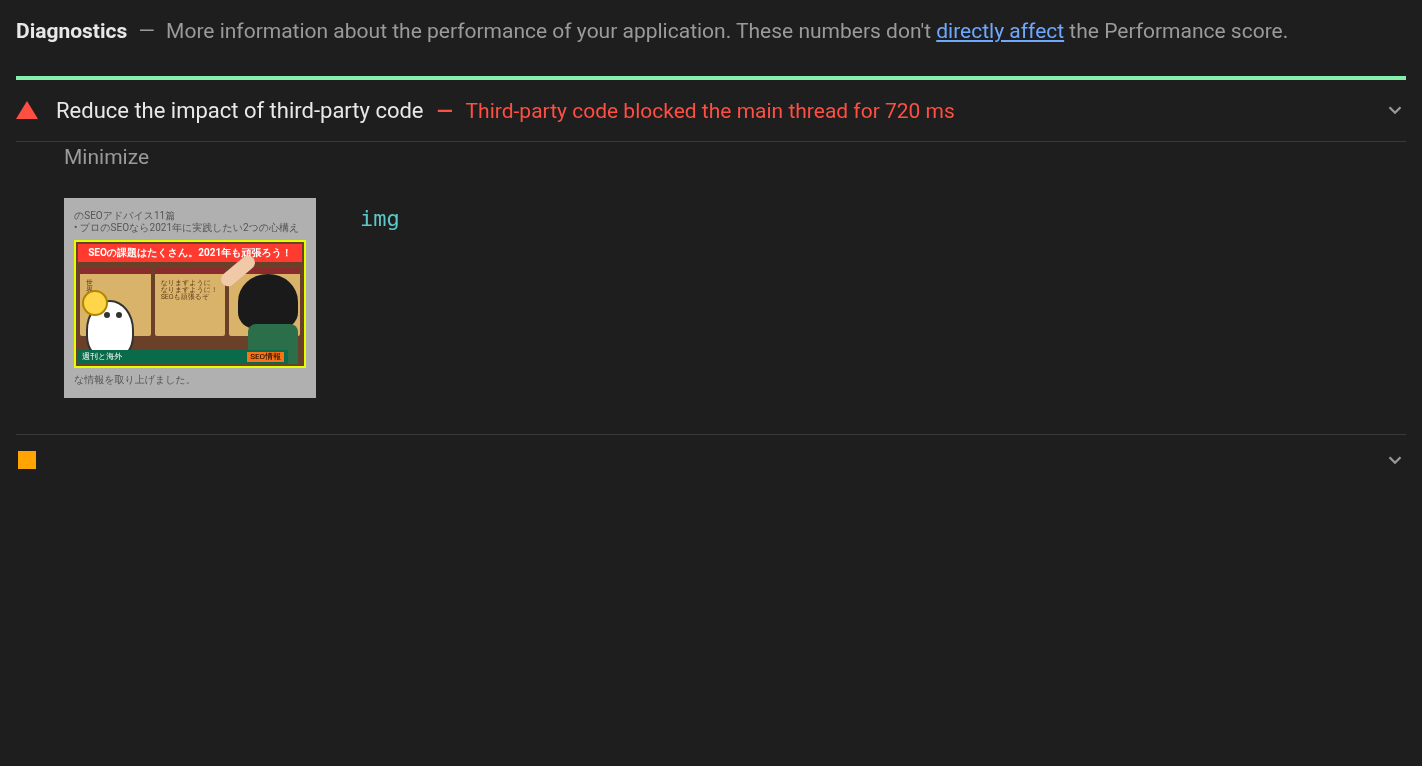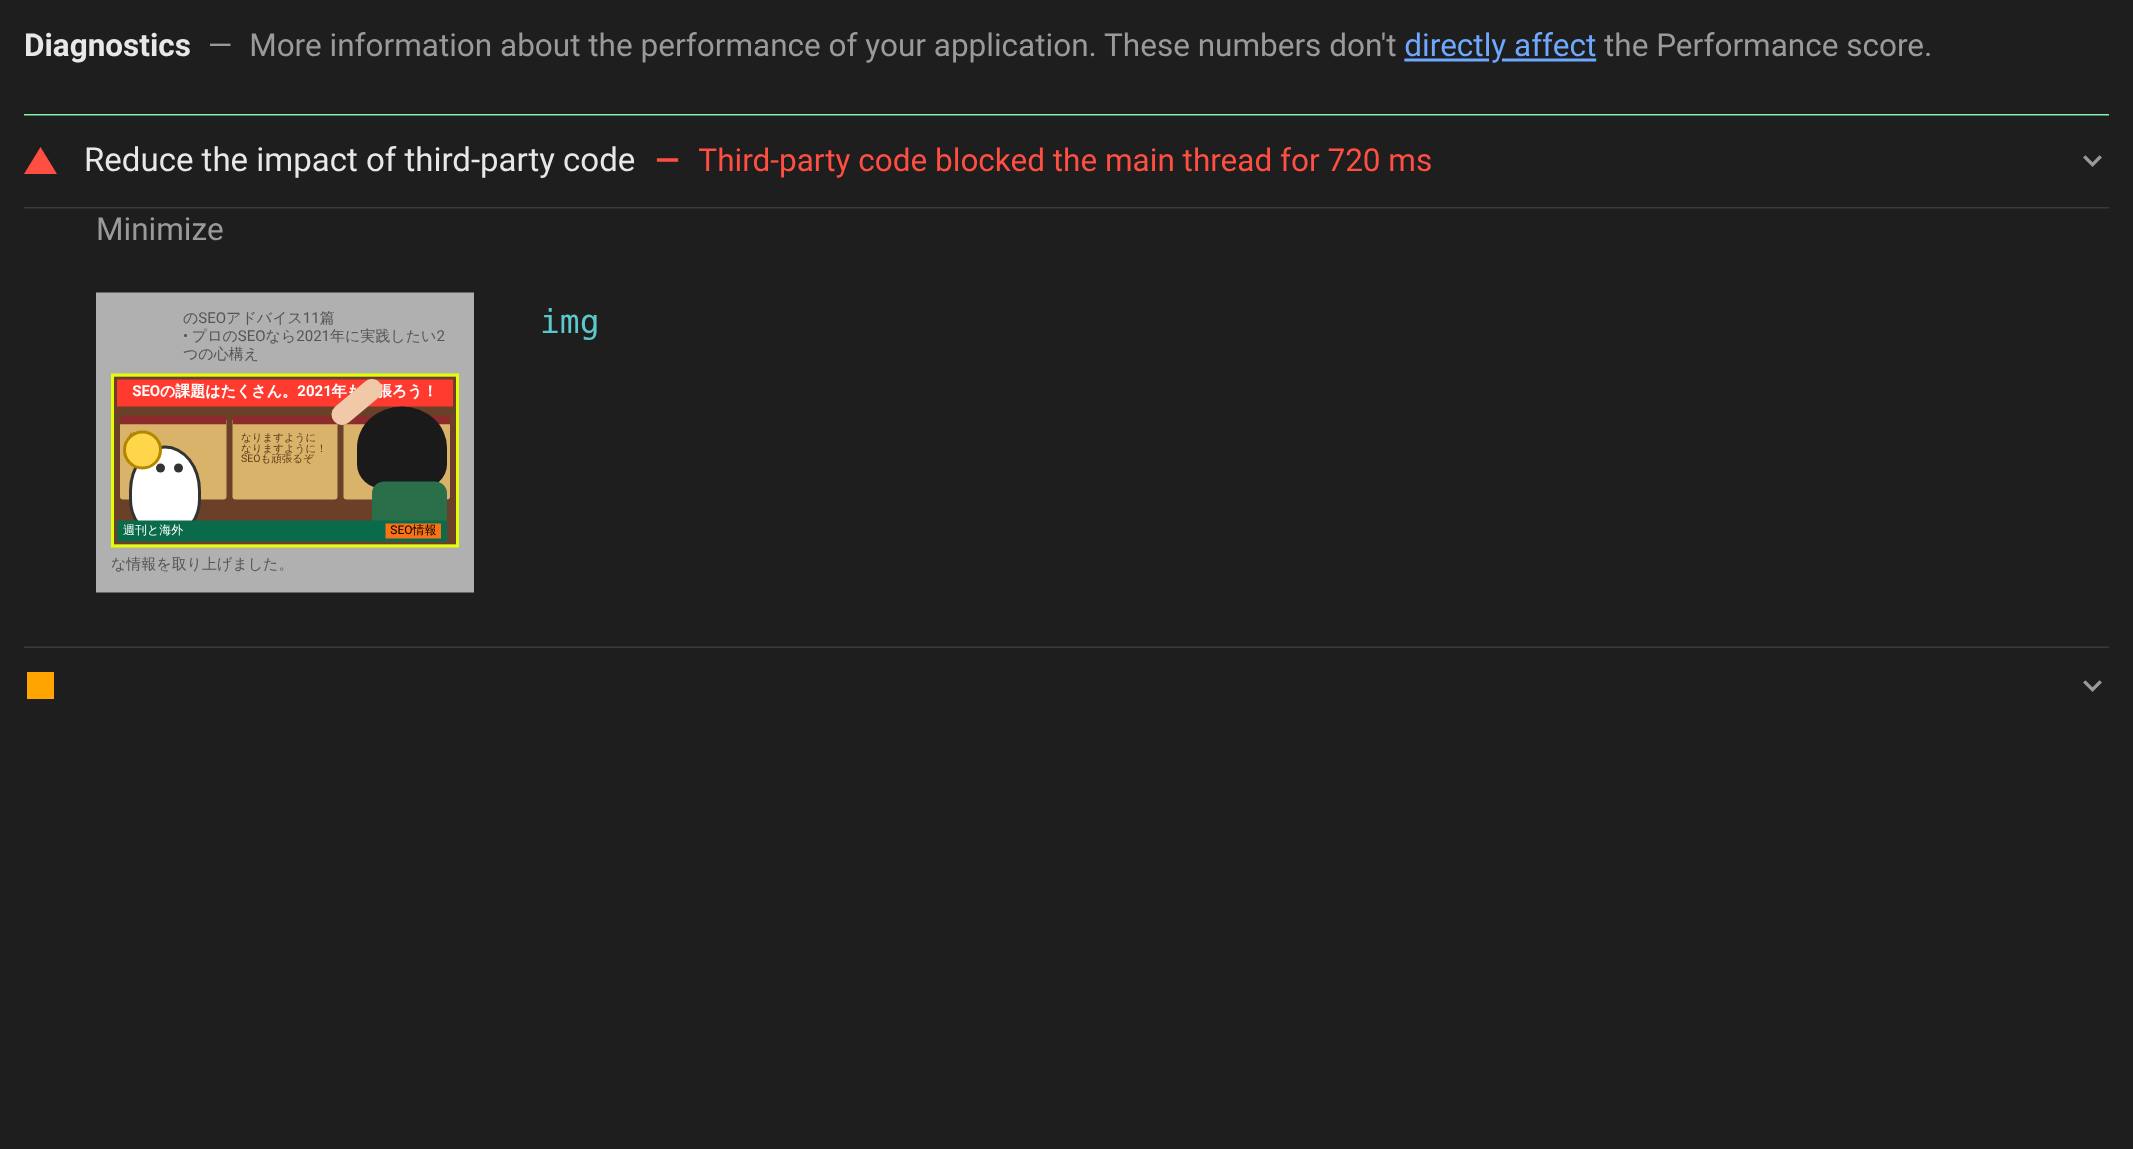--- a/index.html
+++ b/index.html
@@ -24,21 +24,21 @@
       color: #9a9a9a;
       margin: 0 6px;
     }
     .link {
       color: #6fa8ff;
       text-decoration: underline;
       cursor: pointer;
       margin-top: 44px;
     }
     .audit-list {
-      border-top: 1px solid #86efac;
+      border-top: 4px solid #86efac;
     }
     .audit-row {
       border-bottom: 1px solid #3a3a3a;
     }
     .audit-header {
       display: flex;
       align-items: center;
       padding: 14px 0;
       cursor: pointer;
       gap: 18px;
@@ -106,21 +106,20 @@
       background: #b0b0b0;
       padding: 12px 10px;
       display: flex;
       flex-direction: column;
       font-size: 10px;
       color: #333;
       line-height: 1.2;
     }
     .thumb .bullet {
       color: #555;
-      margin-left: 48px;
     }
     .thumb-inner {
       margin-top: 6px;
       border: 2px solid #e6ff00;
       flex: 1;
       background: linear-gradient(180deg,#6b4028 0%,#6b4028 100%);
       position: relative;
       overflow: hidden;
     }
     .thumb-banner {
@@ -191,21 +190,21 @@
       border-radius: 7px;
     }
     .char2 .body {
       position: absolute; bottom: 0; right: 0;
       width: 50px; height: 40px;
       background: #2a6e4a;
       border-radius: 8px 8px 0 0;
     }
     .thumb-caption {
       position: absolute;
-      left: 2px; right: 6px; bottom: 2px;
+      left: 2px; right: 16px; bottom: 2px;
       background: #0a6b4a;
       color: #fff;
       font-size: 8px;
       padding: 2px 4px;
       display: flex;
       justify-content: space-between;
     }
     .thumb-caption .tag {
       background: #f97316; color: #000; padding: 0 3px;
     }

